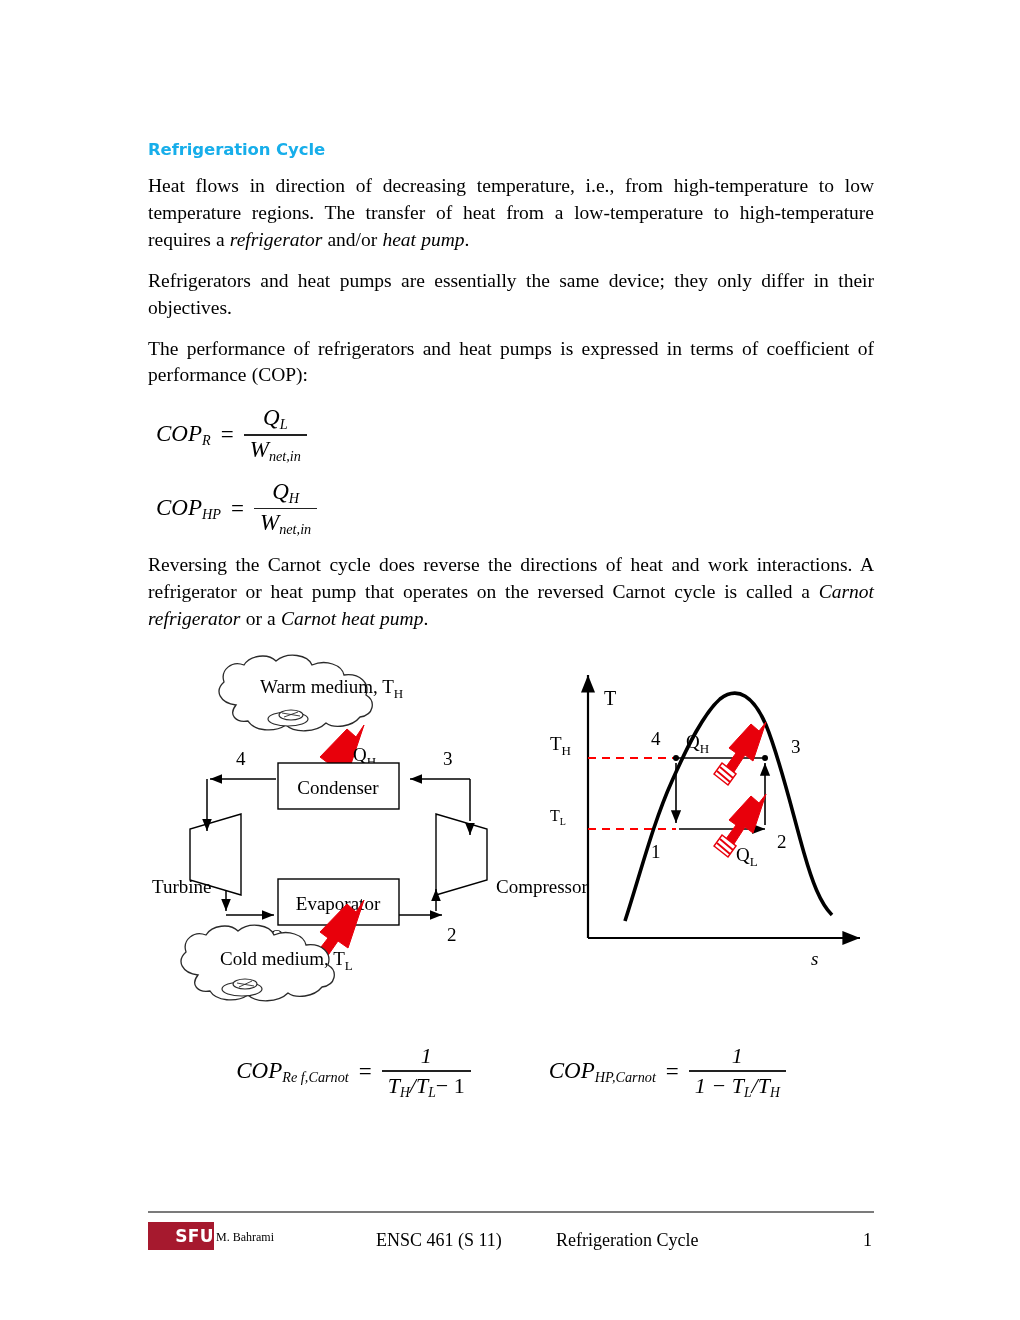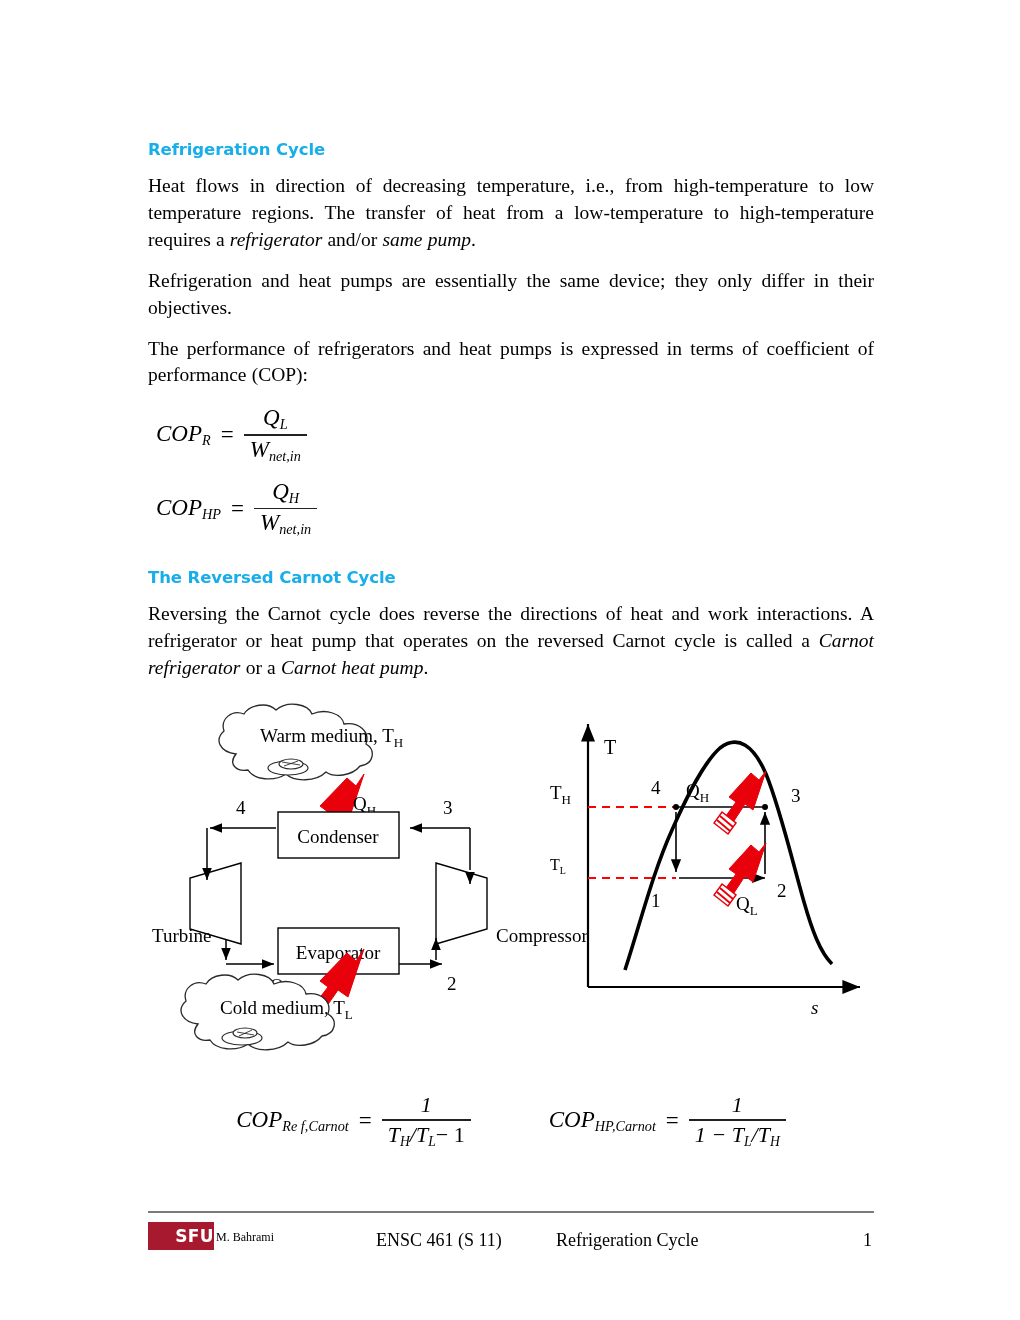--- a/index.html
+++ b/index.html
@@ -177,24 +177,24 @@
 </head>
 <body>
 
 <div class="page">
 
   <div class="content">
 
     <h2 class="section-heading">Refrigeration Cycle</h2>
 
     <p class="body-text">
-      <span>Heat flows in direction of decreasing temperature, i.e., from high-temperature to low temperature regions. The transfer of heat from a low-temperature to high-temperature requires a </span><i>refrigerator</i><span> and/or </span><i>same pump</i><span>.</span>
+      <span>Heat flows in direction of decreasing temperature, i.e., from high-temperature to low temperature regions. The transfer of heat from a low-temperature to high-temperature requires a </span><i>refrigerator</i><span> and/or </span><i>heat pump</i><span>.</span>
     </p>
 
-    <p class="body-text">Refrigeration and heat pumps are essentially the same device; they only differ in their objectives.</p>
+    <p class="body-text">Refrigerators and heat pumps are essentially the same device; they only differ in their objectives.</p>
 
     <p class="body-text">The performance of refrigerators and heat pumps is expressed in terms of coefficient of performance (COP):</p>
 
     <div class="eq-block">
 
       <div class="eq-row">
         <span class="eq-lhs"><span>COP</span><sub>R</sub></span>
         <span class="eq-eq">=</span>
         <span class="frac">
           <span class="num"><span>Q</span><sub class="sub">L</sub></span>
@@ -208,21 +208,20 @@
         <span class="eq-eq">=</span>
         <span class="frac">
           <span class="num"><span>Q</span><sub class="sub">H</sub></span>
           <span class="bar"></span>
           <span class="den"><span>W</span><sub class="sub">net,in</sub></span>
         </span>
       </div>
 
     </div>
 
-    <h2 class="section-heading second" style="margin-top:30px;">The Reversed Carnot Cycle</h2>
 
     <p class="body-text">
       <span>Reversing the Carnot cycle does reverse the directions of heat and work interactions. A refrigerator or heat pump that operates on the reversed Carnot cycle is called a </span><i>Carnot refrigerator</i><span> or a </span><i>Carnot heat pump</i><span>.</span>
     </p>
 
     <div class="figure">
       <svg width="726" height="372" viewBox="0 0 726 372">
 
         <defs>
           <marker id="arr" markerWidth="9" markerHeight="9" refX="8" refY="3.2" orient="auto" markerUnits="strokeWidth">

